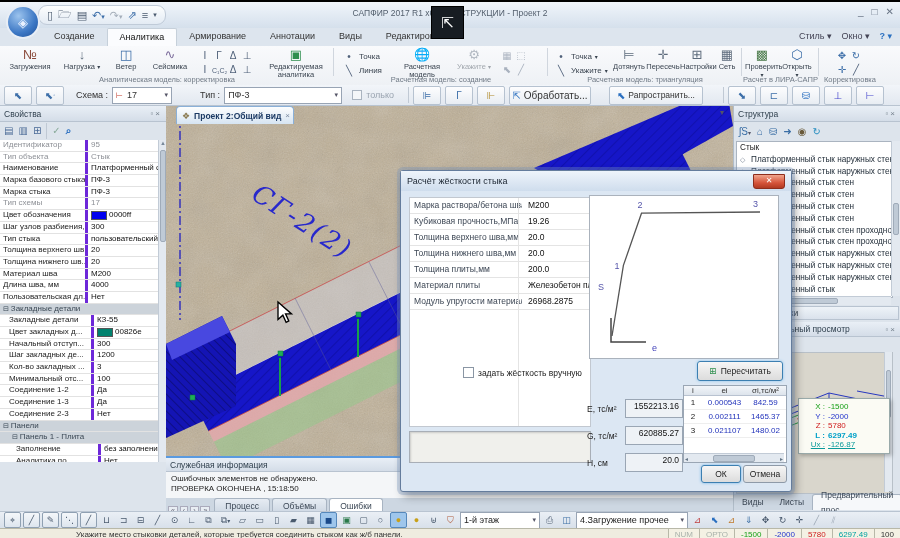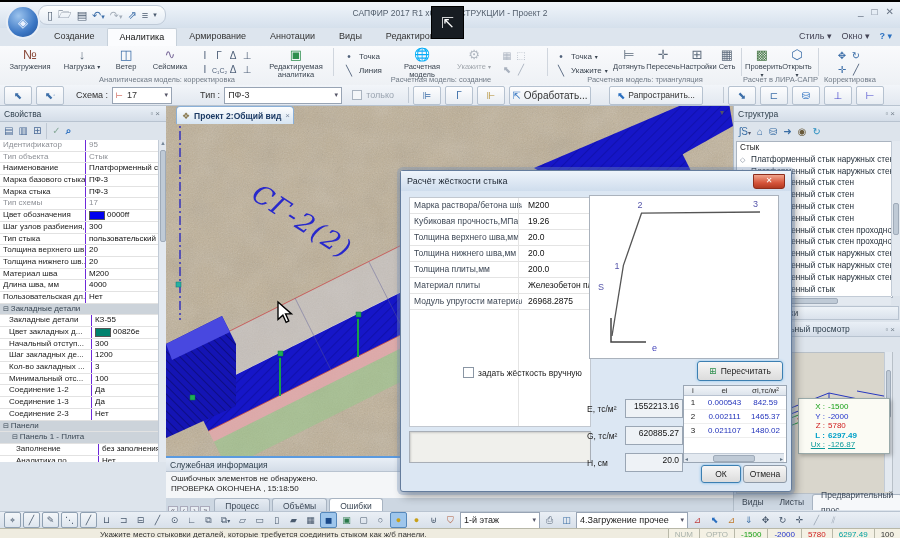--- a/index.html
+++ b/index.html
@@ -30,21 +30,21 @@
   .tb2{left:0;top:83px;width:900px;height:21px;background:linear-gradient(#f2f5f9,#e2e8f0);border-bottom:1px solid #b9c4d1;display:flex;align-items:center;gap:4px;padding-left:4px;box-sizing:border-box;font-size:9px;color:#333}
   .tbtn{height:17px;min-width:20px;border:1px solid #b6c2d0;border-radius:2px;background:linear-gradient(#fdfdfe,#e8edf3);display:flex;align-items:center;justify-content:center;padding:0 3px;font-size:10px;color:#3c6ea8}
   .tsel{height:15px;border:1px solid #98a4b4;background:#fff;display:flex;align-items:center;padding:0 3px;gap:4px}
   .tsel .car{color:#556;font-size:7px}
   .tsep{width:1px;height:16px;background:#c0c9d4}
   
   .phead{background:linear-gradient(#e9eff6,#d4dde8);border-bottom:1px solid #b8c3d0;font-size:8.5px;color:#30404e;display:flex;align-items:center;padding:0 4px;justify-content:space-between}
   .pico{color:#76828e;font-size:8px;letter-spacing:2px}
   
   .prow{display:flex;height:10.7px;line-height:10.7px;border-bottom:1px solid #e2e2e2;background:#fff;font-size:8px;overflow:hidden}
-  .prow .plab{width:82px;border-right:1px solid #6d28d9;padding-left:3px;color:#222;white-space:nowrap;overflow:hidden}
+  .prow .plab{width:82px;border-right:3px solid #6d28d9;padding-left:3px;color:#222;white-space:nowrap;overflow:hidden}
   .prow .pval{flex:1;padding-left:3px;color:#111;white-space:nowrap;overflow:hidden;display:flex;align-items:center;gap:2px}
   .prow.ro .plab,.prow.ro .pval{color:#8d9096}
   .prow.sec{background:#ccd3da;color:#3a4754}
   .prow.sec .plab{width:100%;border-right:none;color:#3a4754}
   .prow.sec .plab::before{content:"⊟ ";font-size:7px}
   .prow.s2 .plab{padding-left:12px}
   .prow.i1 .plab{padding-left:9px}
   .prow.i2 .plab{padding-left:16px}
   .sw{display:inline-block;width:14px;height:7px;border:1px solid #555}
   
@@ -815,21 +815,21 @@
     <span class="bico" style="color:#c07a2a">⊿</span>
     <span class="bico" style="color:#3a6ea5">⇓</span>
     <span class="bico">✥</span>
     <span class="bico">↻</span>
     <span class="bico">✛</span>
     <span class="bico dis">╱</span>
     <span class="bico dis">⫽</span>
   </div>
 
   <div class="abs" style="left:0;top:526px;width:900px;height:10px;background:#efece0;border-top:1px solid #b8b8a8;display:flex;align-items:center">
-    <span style="padding-left:100px;font-size:8px;color:#333;white-space:nowrap;overflow:hidden;flex:1">Укажите место стыковки деталей, которые требуется соединить стыком как ж/б панели.</span>
+    <span style="padding-left:76px;font-size:8px;color:#333;white-space:nowrap;overflow:hidden;flex:1">Укажите место стыковки деталей, которые требуется соединить стыком как ж/б панели.</span>
     <span style="display:flex;height:100%">
 
     <span class="cell" able="false" style="color: rgb(169, 178, 171);">NUM</span>
         <span class="cell" able="false" style="color: rgb(169, 178, 171);">ОРТО</span>
         <span class="cell" able="false" style="color: rgb(24, 160, 24);">-1500</span>
         <span class="cell" able="false" style="color: rgb(34, 51, 204);">-2000</span>
         <span class="cell" able="false" style="color: rgb(208, 32, 32);">5780</span>
         <span class="cell" able="false" style="color: rgb(0, 160, 160);">6297.49</span>
         <span class="cell" able="false" style="color: rgb(51, 51, 51);">100</span>
       </span>

